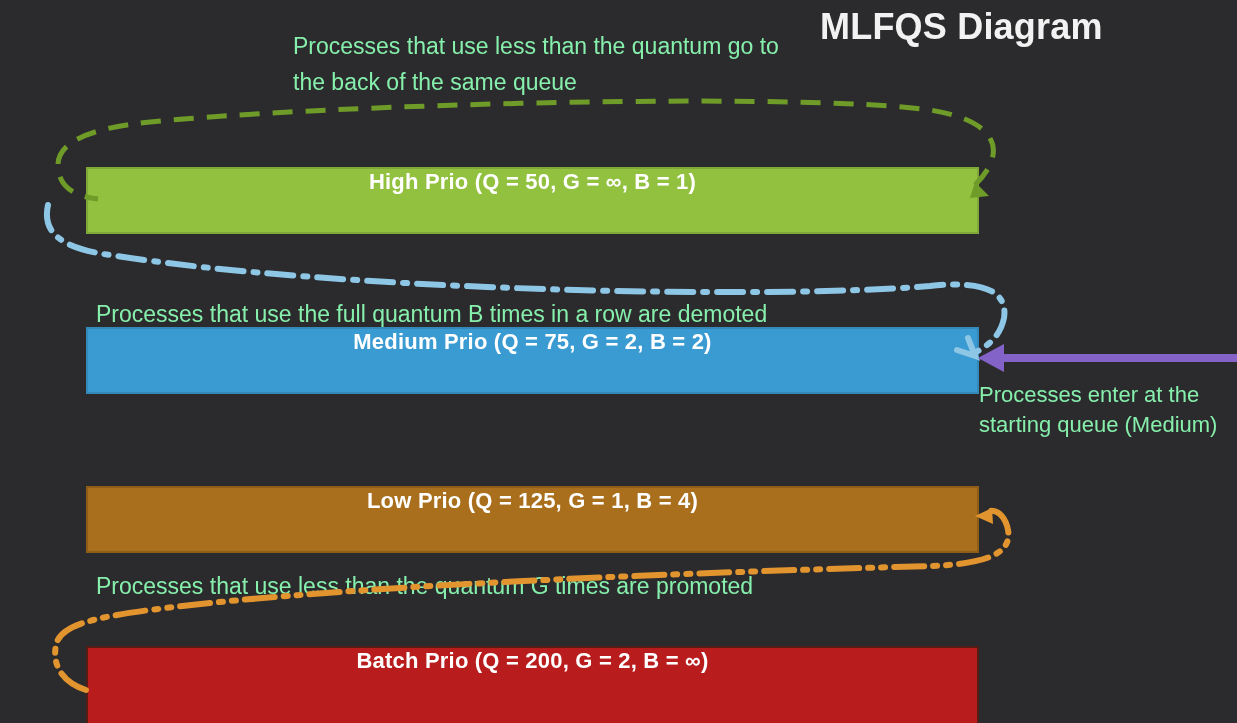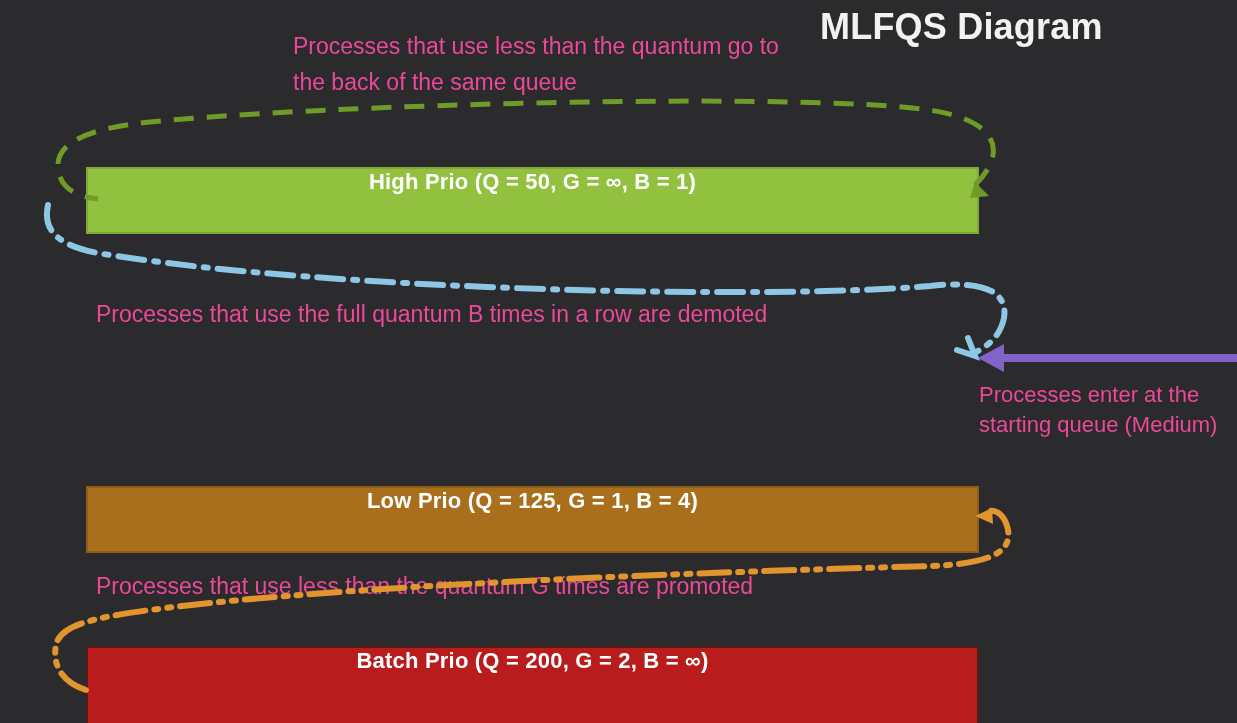--- a/index.html
+++ b/index.html
@@ -45,21 +45,21 @@
     box-sizing: border-box;
   }
   #queue-high   { top: 167px; background: #92c140; border: 2px solid #7fa839; }
   #queue-medium { top: 327px; background: #3a9bd3; border: 2px solid #3489b9; }
   #queue-low    { top: 486px; background: #a96f1d; border: 2px solid #8e5d18; }
   #queue-batch  { top: 646px; height: 89px; background: #b91c1c; border: 2px solid #551d15; }
 
   
   .annot {
     position: absolute;
-    color: #ec4899;
+    color: #86efac;
     font-size: 23px;
     font-weight: 400;
     line-height: 36px;
   }
   #annot-same-queue {
     left: 293px;
     top: 28px;
     width: 500px;
   }
   #annot-demote {
@@ -97,20 +97,23 @@
 <div id="stage">
 
   <div id="title">MLFQS Diagram</div>
 
   <div class="annot" id="annot-same-queue">Processes that use less than the quantum go to the back of the same queue</div>
 
   <div class="queue-bar" id="queue-high">
     <span>High Prio (Q = 50, G = ∞, B = 1)</span>
   </div>
 
+  <div class="queue-bar" id="queue-medium">
+    <span>Medium Prio (Q = 75, G = 2, B = 2)</span>
+  </div>
 
   <div class="queue-bar" id="queue-low">
     <span>Low Prio (Q = 125, G = 1, B = 4)</span>
   </div>
 
   <div class="queue-bar" id="queue-batch">
     <span>Batch Prio (Q = 200, G = 2, B = ∞)</span>
   </div>
 
   <div class="annot" id="annot-demote">Processes that use the full quantum B times in a row are demoted</div>

